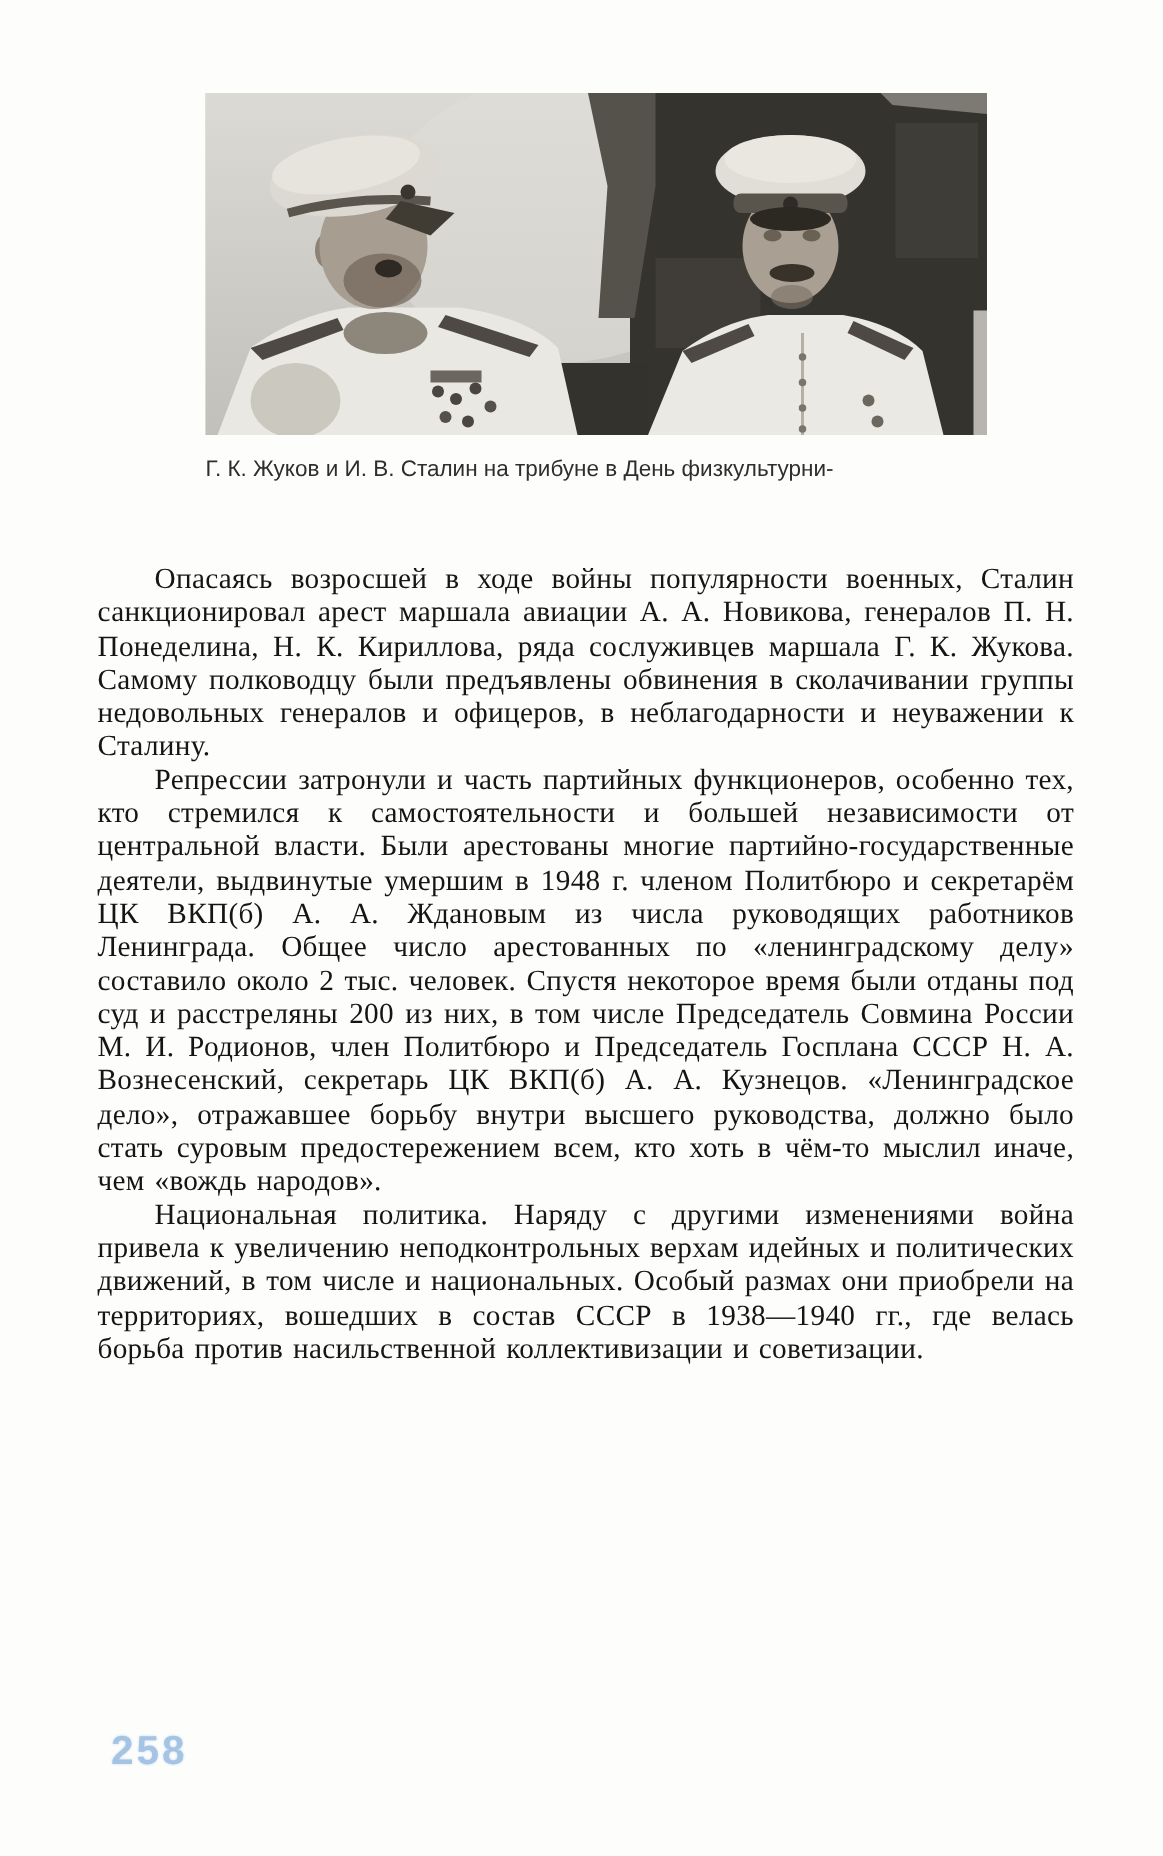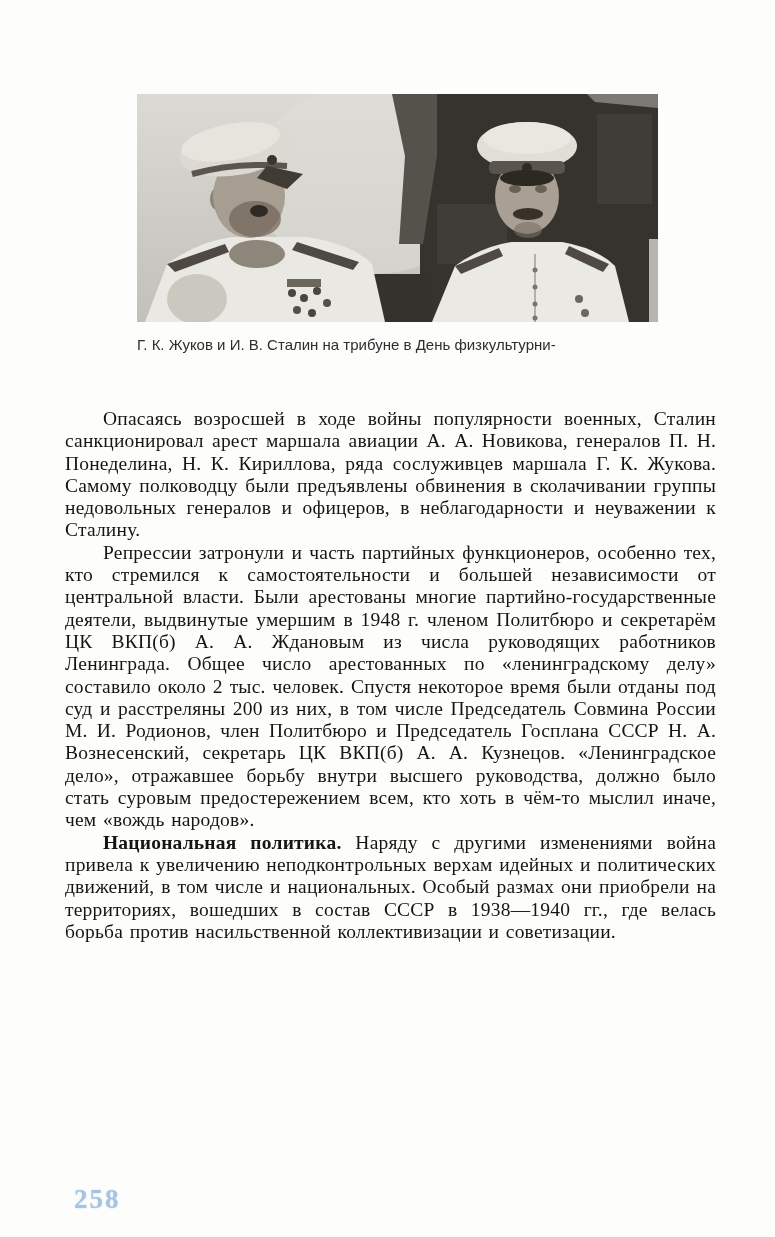--- a/index.html
+++ b/index.html
@@ -7,21 +7,20 @@
     padding: 0;
     background: #fdfdfc;
   }
   .page {
     position: relative;
     width: 775px;
     height: 1191px;
     background: #fdfdfc;
     overflow: hidden;
     font-family: "Liberation Serif", serif;
-    margin-top: 32px;
   }
 
   
   .photo {
     position: absolute;
     left: 137px;
     top: 62px;
     width: 521px;
     height: 228px;
     background: #c9c8c2;
@@ -51,28 +50,28 @@
     line-height: 22.3px;
     color: #161514;
     text-align: justify;
     word-spacing: 1.5px;
     letter-spacing: 0.2px;
   }
   .bodytext p {
     margin: 0;
     text-indent: 38px;
   }
-  .para-lead { font-weight: bold; }
+  .para-lead { font-weight: normal; }
 
   
   .pagenum {
     position: absolute;
     left: 74px;
     top: 1152px;
-    font-family: Liberation Serif, serif;
+    font-family: Liberation Sans, sans-serif;
     font-size: 27px;
     font-weight: 600;
     letter-spacing: 2px;
     color: #a5c3e2;
     text-shadow: 0 0 2px #c9dcef;
   }
 </style>
 </head>
 <body>
 

